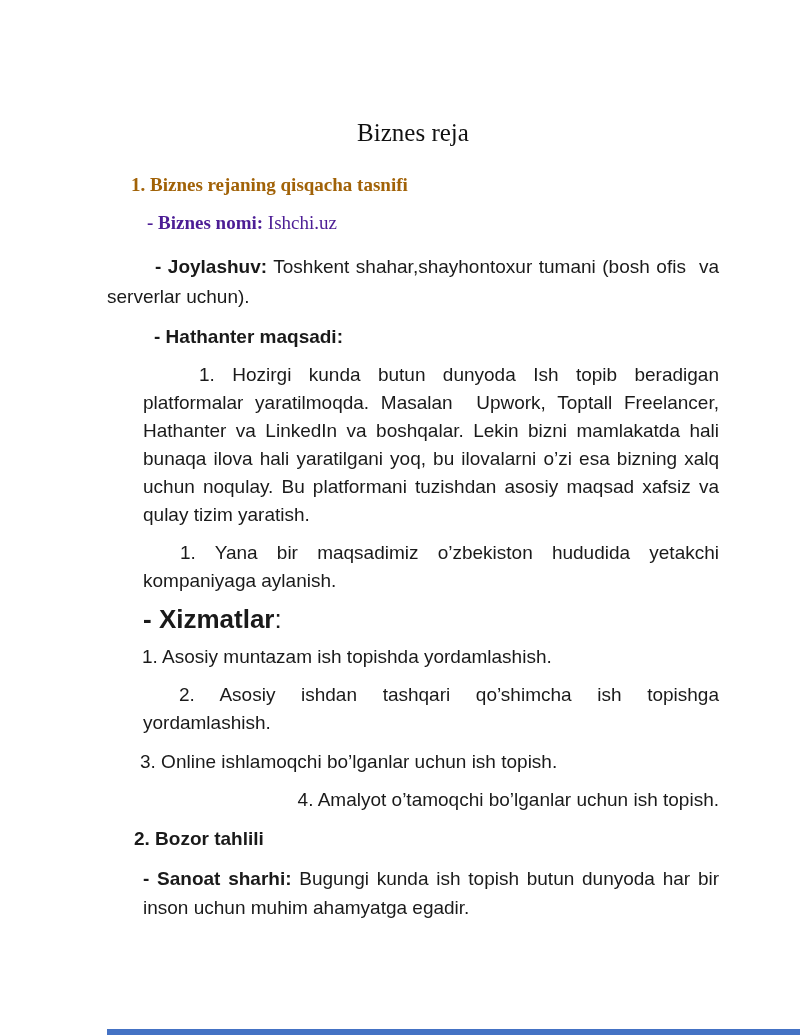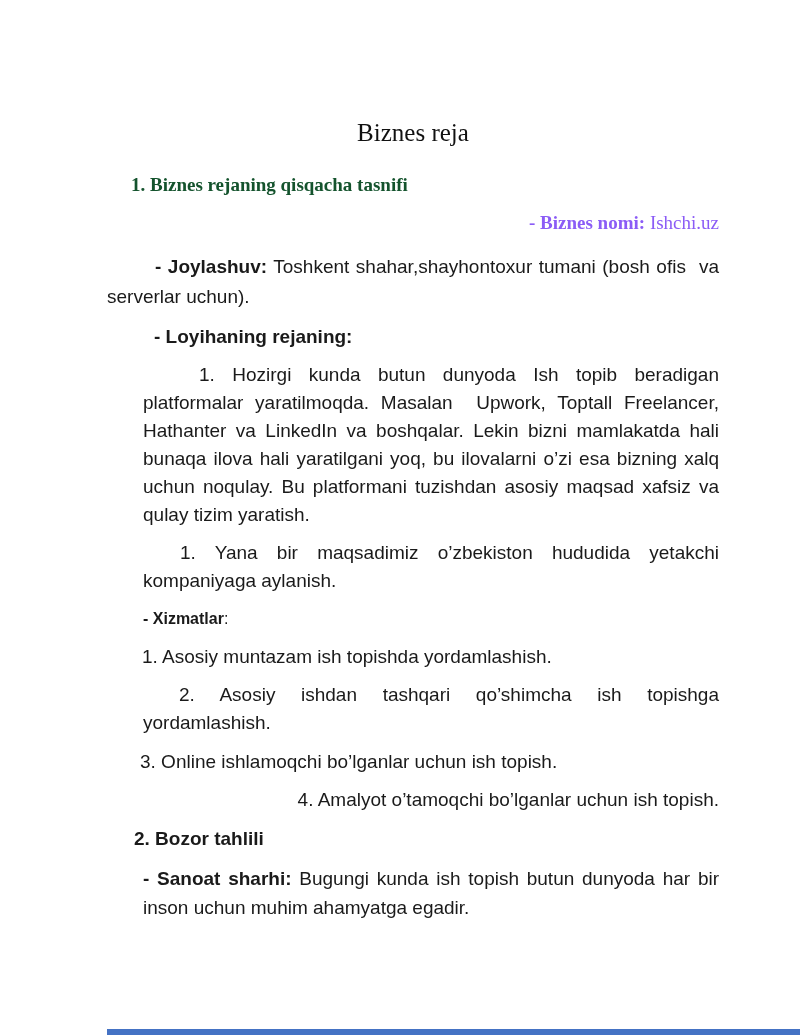--- a/index.html
+++ b/index.html
@@ -30,30 +30,29 @@
     text-align: center;
     color: #111111;
     margin: 0 0 0 0;
     font-weight: 400;
   }
   .sec1-heading {
     font-family: "Liberation Serif", "DejaVu Serif", serif;
     font-size: 19px;
     line-height: 28px;
     font-weight: 700;
-    color: #14532d;
+    color: #a16207;
     margin: 21px 0 0 24px;
   }
   .biznes-nomi {
     font-family: "Liberation Serif", "DejaVu Serif", serif;
     font-size: 19px;
     line-height: 28px;
     margin: 10px 0 0 40px;
-    color: #8b5cf6;
-    text-align: right;
+    color: #4c1d95;
   }
   .biznes-nomi .lbl { font-weight: 700; }
 
   .joylashuv {
     font-family: "Liberation Sans", "DejaVu Sans", sans-serif;
     font-size: 19px;
     line-height: 30px;
     text-align: justify;
     text-indent: 48px;
     margin: 15px 0 0 0;
@@ -79,21 +78,21 @@
   .para-indent1 {
     font-family: "Liberation Sans", "DejaVu Sans", sans-serif;
     font-size: 19px;
     line-height: 28px;
     text-align: justify;
     margin: 10px 0 0 36px;
     text-indent: 37px;
   }
   .xizmatlar {
     font-family: "Liberation Sans", "DejaVu Sans", sans-serif;
-    font-size: 16px;
+    font-size: 26px;
     line-height: 28px;
     margin: 10px 0 0 36px;
   }
   .xizmatlar .lbl { font-weight: 700; }
 
   .svc {
     font-family: "Liberation Sans", "DejaVu Sans", sans-serif;
     font-size: 19px;
     line-height: 28px;
     margin: 10px 0 0 35px;
@@ -140,21 +139,21 @@
   <div class="sec1-heading">1. Biznes rejaning qisqacha tasnifi</div>
 
   <div class="biznes-nomi">
     <span class="lbl">- Biznes nomi:</span><span> Ishchi.uz</span>
   </div>
 
   <div class="joylashuv">
     <span class="lbl">- Joylashuv:</span><span> Toshkent shahar,shayhontoxur tumani (bosh ofis&nbsp; va serverlar uchun).</span>
   </div>
 
-  <div class="loyihaning">- Loyihaning rejaning:</div>
+  <div class="loyihaning">- Hathanter maqsadi:</div>
 
   <div class="para-indent2">1. Hozirgi kunda butun dunyoda Ish topib beradigan platformalar yaratilmoqda. Masalan&nbsp; Upwork, Toptall Freelancer, Hathanter va LinkedIn va boshqalar. Lekin bizni mamlakatda hali bunaqa ilova hali yaratilgani yoq, bu ilovalarni o’zi esa bizning xalq uchun noqulay. Bu platformani tuzishdan asosiy maqsad xafsiz va qulay tizim yaratish.</div>
 
   <div class="para-indent1">1. Yana bir maqsadimiz o’zbekiston hududida yetakchi kompaniyaga aylanish.</div>
 
   <div class="xizmatlar">
     <span class="lbl">- Xizmatlar</span><span>:</span>
   </div>
 
   <div class="svc s1">1. Asosiy muntazam ish topishda yordamlashish.</div>

